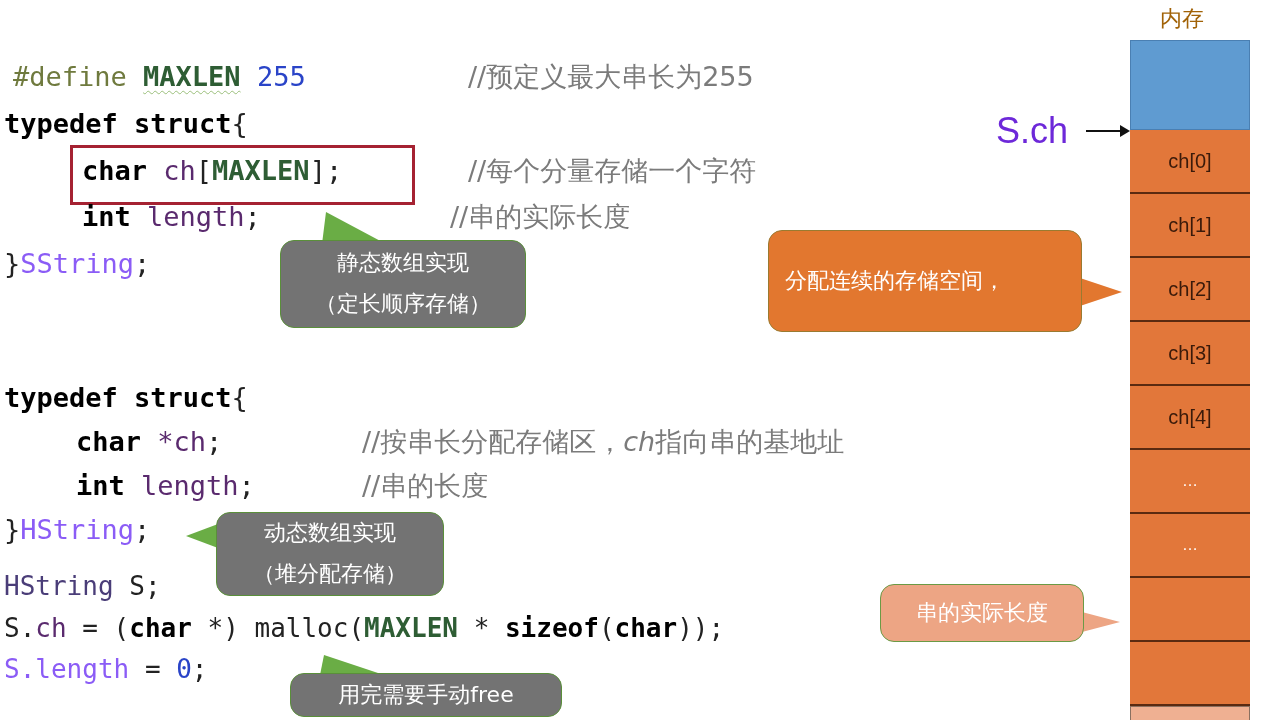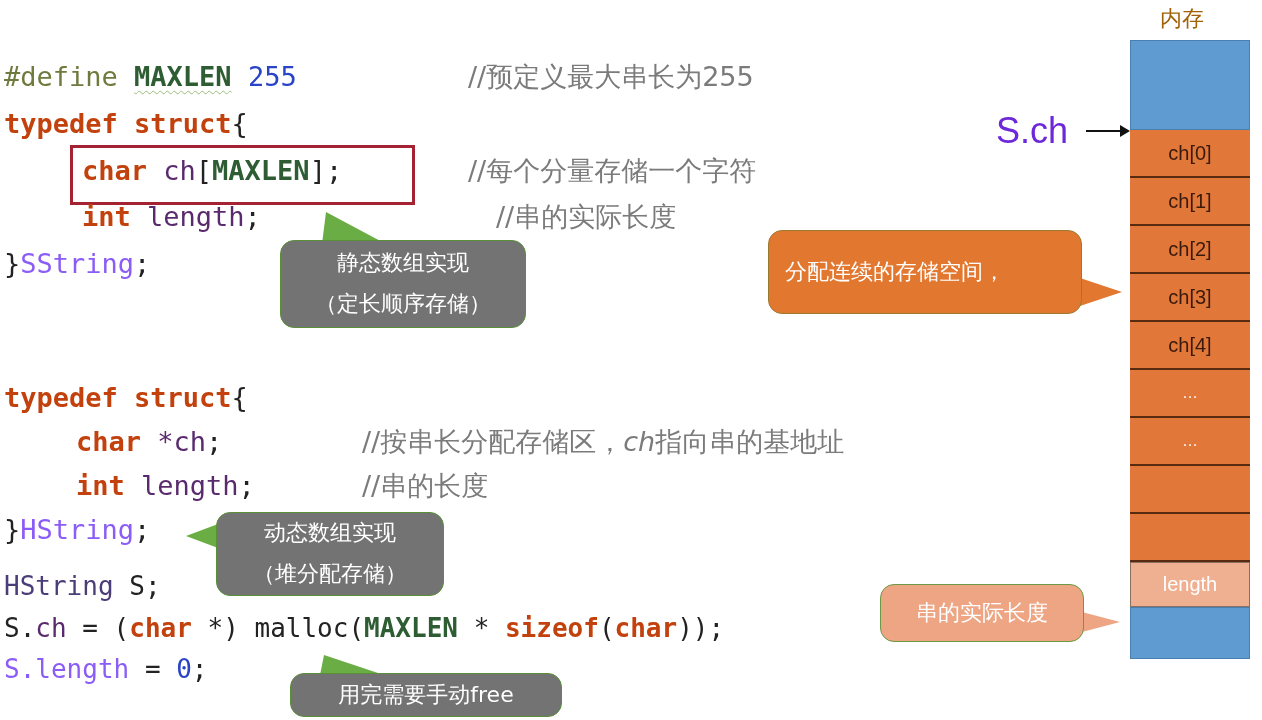--- a/index.html
+++ b/index.html
@@ -1,20 +1,20 @@
 <!DOCTYPE html>
 <html><head>
   <meta charset="utf-8">
   <style>
     * { box-sizing: border-box; margin: 0; padding: 0; }
     html, body { width: 1262px; height: 720px; background: #ffffff; overflow: hidden; }
     body { position: relative; font-family: "DejaVu Sans", sans-serif; }
 
     .code { position: absolute; font-family: "DejaVu Sans Mono", "Liberation Mono", monospace; font-size: 27px; white-space: pre; line-height: 1; }
-    .kw { color: #c2410c; font-weight: bold; }
+    .kw { color: #000000; font-weight: bold; }
     .macro { color: #2e5d34; font-weight: bold; }
     .pre { color: #6f7a3e; }
     .num { color: #2a44c8; }
     .field { color: #5a2a6e; }
     .type { color: #8b5cf6; }
     .plain { color: #222; }
     .htype { color: #4a3d78; }
     .squiggle { text-decoration: underline wavy #9bbf7b; text-decoration-thickness: 1px; text-underline-offset: 4px; }
 
     .comment { position: absolute; font-family: "DejaVu Sans", sans-serif; font-size: 27px; color: #7b7b7b; white-space: nowrap; line-height: 1; }
@@ -24,43 +24,43 @@
 
     .bubble { position: absolute; border-radius: 14px; color: #ffffff; text-align: center; font-family: "DejaVu Sans", sans-serif; display: flex; flex-direction: column; justify-content: center; line-height: 1.3; }
     .bubble.green { background: #737373; border: 1.5px solid #5a8f3a; gap: 12px; }
     .bubble.orange { background: #e2772f; border: 1.5px solid #9a7a30; text-align: left; padding-left: 16px; }
     .bubble.peach { background: #eda584; border: 1.5px solid #6b9a45; }
     .tail { position: absolute; width: 0; height: 0; }
 
     .mem-title { position: absolute; left: 1160px; top: 4px; font-size: 22px; color: #a16207; }
     .mem { position: absolute; left: 1130px; top: 40px; width: 120px; }
     .mem-blue { background: #5f9bd1; border: 1px solid #4a7fb2; }
-    .mem-cell { height: 48px; background: #e2773a; border-bottom: 2px solid #5a2a10; display: flex; align-items: center; justify-content: center; font-size: 20px; color: #3a1a0a; font-family: "Liberation Sans", sans-serif; }
+    .mem-cell { height: 64px; background: #e2773a; border-bottom: 2px solid #5a2a10; display: flex; align-items: center; justify-content: center; font-size: 20px; color: #3a1a0a; font-family: "Liberation Sans", sans-serif; }
     .mem-cell.dots { color: #ffffff; font-size: 16px; }
     .mem-cell.last { border-bottom: none; }
     .mem-length { height: 45px; background: #efb092; border: 1px solid #8a7060; display: flex; align-items: center; justify-content: center; font-size: 20px; color: #ffffff; font-family: "Liberation Sans", sans-serif; }
 
     .sch { position: absolute; left: 996px; top: 110px; font-size: 36px; color: #6d28d9; font-family: "Liberation Sans", sans-serif; }
     .arrow { position: absolute; left: 1086px; top: 130px; width: 40px; height: 2px; background: #111; }
     .arrow::after { content: ""; position: absolute; right: -4px; top: -5px; border-left: 10px solid #111; border-top: 6px solid transparent; border-bottom: 6px solid transparent; }
   </style>
 </head>
 <body>
 
-<div class="code" style="left:4px; top:63px;text-align:center;"><span class="pre">#define</span> <span class="macro squiggle">MAXLEN</span> <span class="num">255</span></div>
+<div class="code" style="left:13px; top:63px;text-align:center;"><span class="pre">#define</span> <span class="macro squiggle">MAXLEN</span> <span class="num">255</span></div>
 <div class="comment" style="left:468px; top:63px;">//预定义最大串长为255</div>
 
 <div class="code" style="left:4px; top:110px;"><span class="kw">typedef</span> <span class="kw">struct</span><span class="plain">{</span></div>
 
 <div class="hl-box"></div>
 <div class="code" style="left:82px; top:157px;"><span class="kw">char</span> <span class="field">ch</span><span class="plain">[</span><span class="macro">MAXLEN</span><span class="plain">];</span></div>
 <div class="comment" style="left:468px; top:157px;">//每个分量存储一个字符</div>
 
 <div class="code" style="left:82px; top:203px;"><span class="kw">int</span> <span class="field">length</span><span class="plain">;</span></div>
-<div class="comment" style="left:496px; top:203px;">//串的实际长度</div>
+<div class="comment" style="left:450px; top:203px;">//串的实际长度</div>
 
 <div class="code" style="left:4px; top:250px;"><span class="plain">}</span><span class="type">SString</span><span class="plain">;</span></div>
 
 <div class="tail" style="left:322px; top:212px; border-left:4px solid transparent; border-right:60px solid transparent; border-bottom:32px solid #6aad45;"></div>
 <div class="bubble green" style="left:280px; top:240px; width:246px; height:88px; font-size:22px;">
   <span>静态数组实现</span>
   <span>（定长顺序存储）</span>
 </div>
 
 <div class="code" style="left:4px; top:384px;"><span class="kw">typedef</span> <span class="kw">struct</span><span class="plain">{</span></div>
@@ -84,21 +84,21 @@
   <span>动态数组实现</span>
   <span>（堆分配存储）</span>
 </div>
 
 <div class="tail" style="left:320px; top:655px; border-left:4px solid transparent; border-right:60px solid transparent; border-bottom:20px solid #6aad45;"></div>
 <div class="bubble green" style="left:290px; top:673px; width:272px; height:44px; font-size:22px;">
   <span>用完需要手动free</span>
 </div>
 
 <div class="tail" style="left:1080px; top:278px; border-left:42px solid #e2772f; border-top:14px solid transparent; border-bottom:14px solid transparent;"></div>
-<div class="bubble orange" style="left:768px; top:230px; width:314px; height:84px; font-size:22px;">
+<div class="bubble orange" style="left:768px; top:230px; width:314px; height:102px; font-size:22px;">
   <span>分配连续的存储空间，</span>
 </div>
 
 <div class="tail" style="left:1082px; top:612px; border-left:38px solid #eda584; border-top:10px solid transparent; border-bottom:10px solid transparent;"></div>
 <div class="bubble peach" style="left:880px; top:584px; width:204px; height:58px; font-size:22px;">
   <span>串的实际长度</span>
 </div>
 
 <div class="mem-title">内存</div>
 <div class="sch">S.ch</div>

